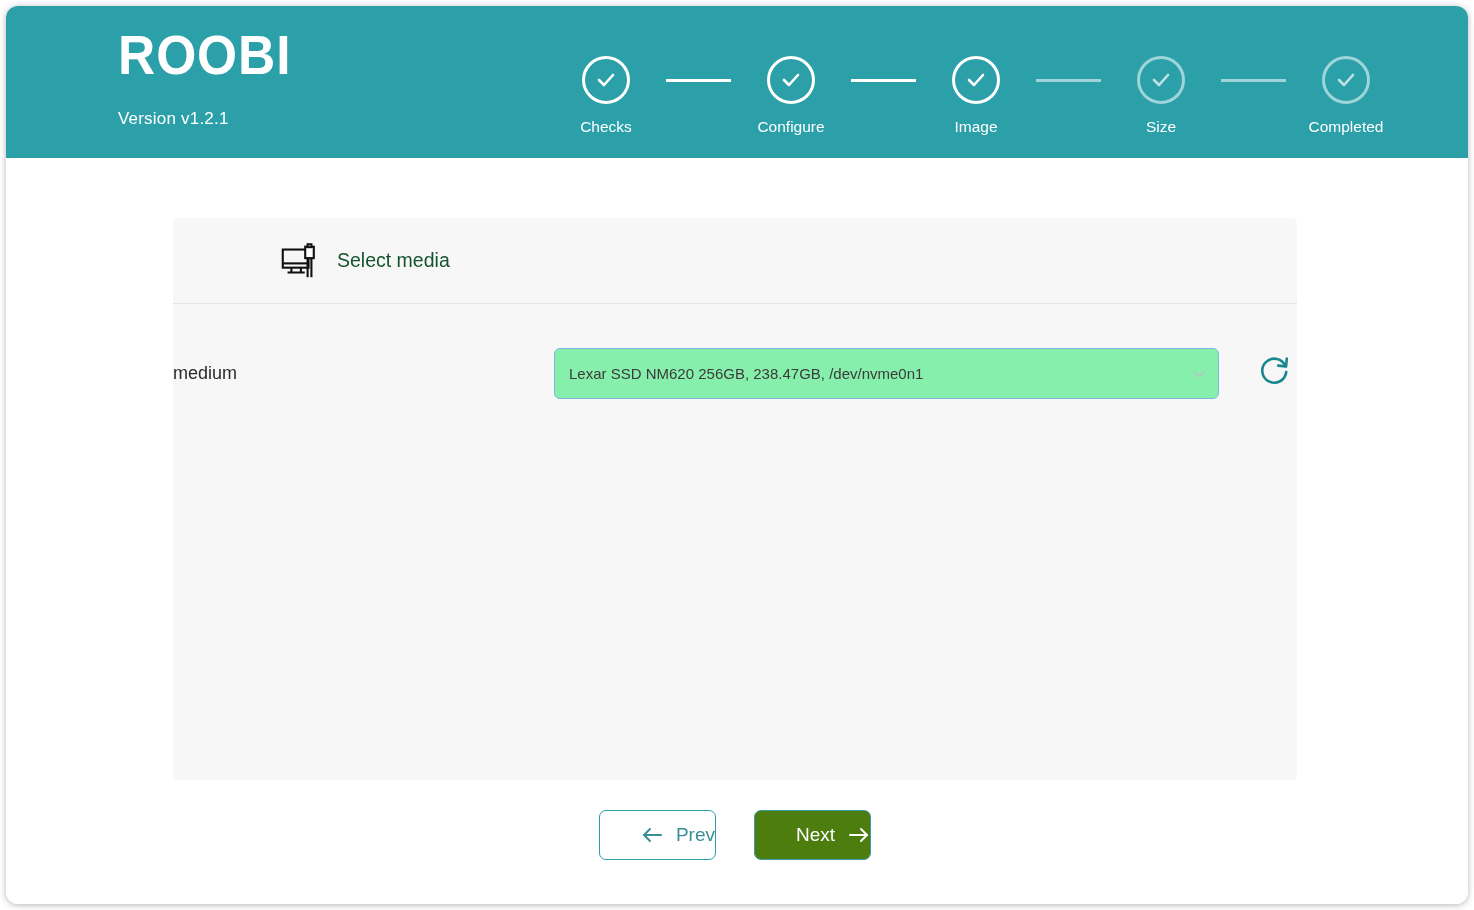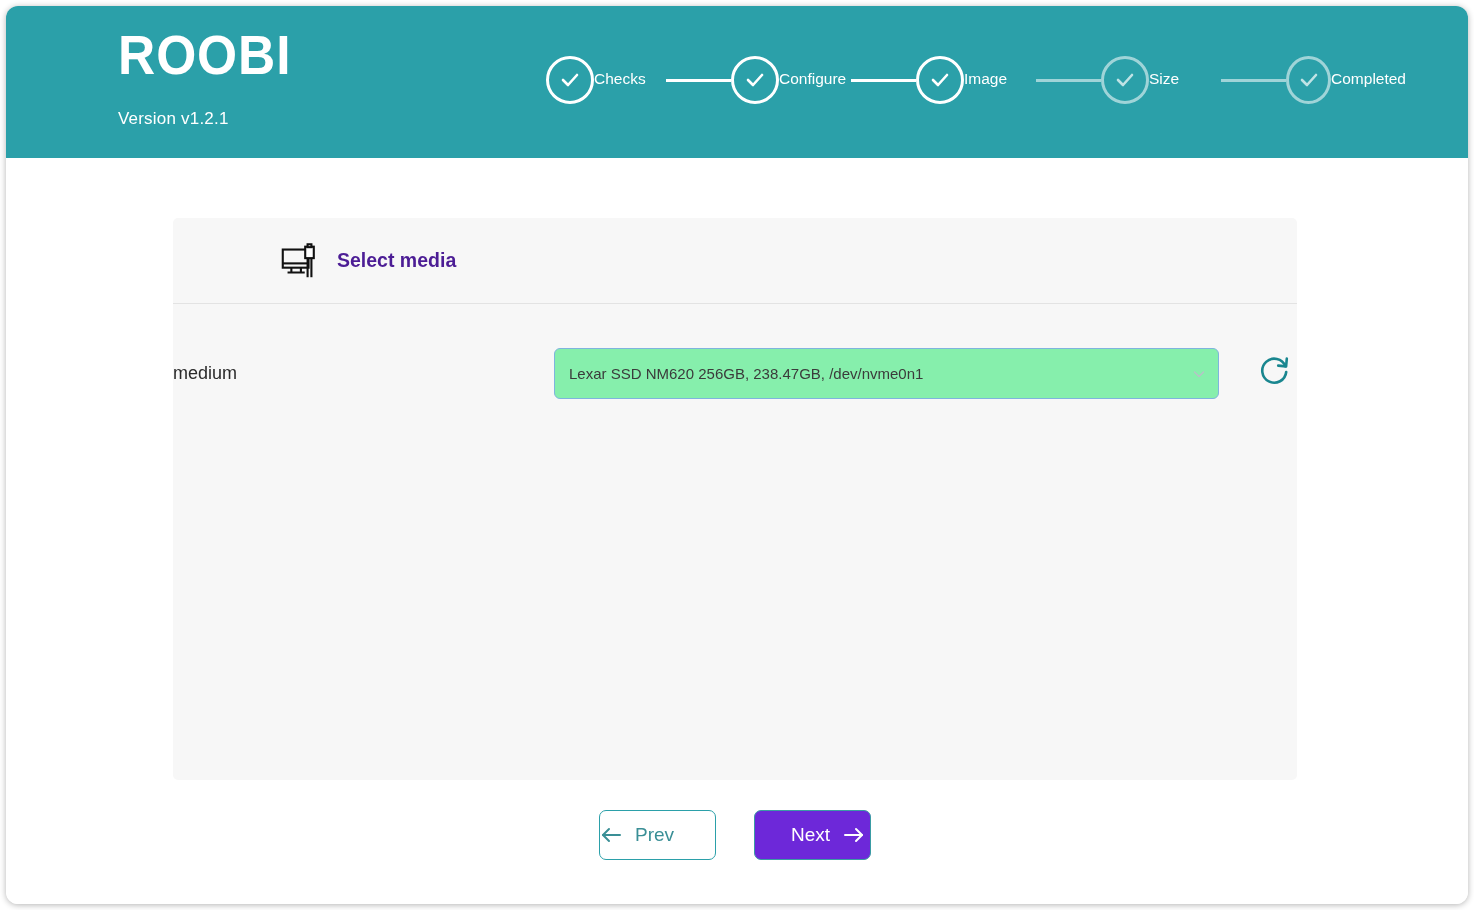--- a/index.html
+++ b/index.html
@@ -61,22 +61,22 @@
     left: 540px;
     top: 50px;
     width: 860px;
     display: flex;
     align-items: flex-start;
   }
   .step {
     width: 120px;
     flex: 0 0 120px;
     display: flex;
-    flex-direction: row;
-    align-items: flex-start;
+    flex-direction: column;
+    align-items: center;
   }
   .step-circle {
     width: 48px;
     height: 48px;
     border-radius: 50%;
     border: 3px solid #ffffff;
     display: flex;
     align-items: center;
     justify-content: center;
   }
@@ -125,22 +125,22 @@
   #card-header-icon {
     width: 44px;
     height: 44px;
     margin-right: 16px;
     display: flex;
     align-items: center;
     justify-content: center;
   }
   #card-title {
     font-size: 19.5px;
-    color: #4c1d95;
-    font-weight: 700;
+    color: #14532d;
+    font-weight: 400;
   }
 
   #card-body { position: relative; padding-top: 44px; }
 
   #form-row {
     display: flex;
     align-items: center;
   }
   #medium-label {
     width: 381px;
@@ -207,34 +207,34 @@
     justify-content: center;
     align-items: center;
     gap: 38px;
   }
   .nav-btn {
     height: 50px;
     border-radius: 7px;
     font-size: 19px;
     display: flex;
     align-items: center;
-    justify-content: flex-start;
+    justify-content: flex-end;
     gap: 13px;
     cursor: pointer;
     font-family: "Liberation Sans", sans-serif;
   }
   #prev-button {
     width: 117px;
     background: #ffffff;
     border: 1.5px solid #2ba0a9;
     color: #3a8f96;
   }
   #next-button {
     width: 117px;
-    background: #6d28d9;
+    background: #4d7c0f;
     border: 1.5px solid #3a9ca4;
     color: #ffffff;
     padding-left: 36px;
   }
   .nav-btn svg { display: block; }
 </style>
 </head>
 <body>
 
 <div id="app-window">

